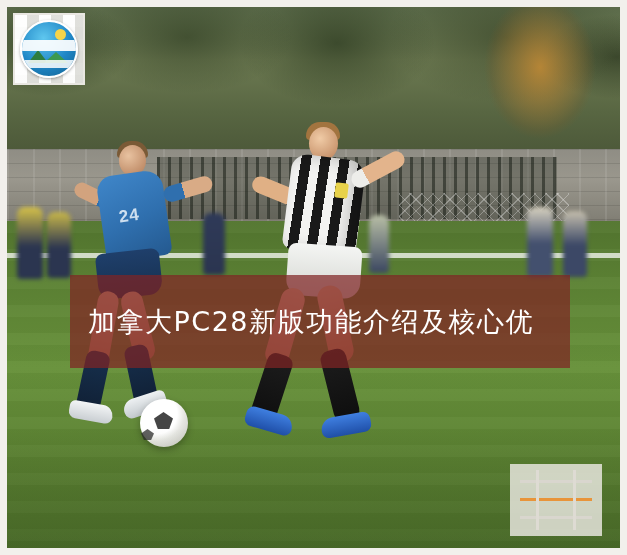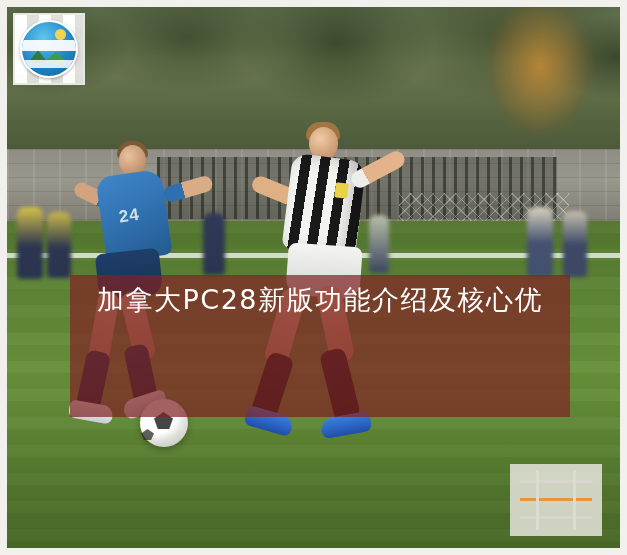--- a/index.html
+++ b/index.html
@@ -227,23 +227,23 @@
     border-bottom:11px solid #3c9950;
   }
   .logo-circle .sun{
     position:absolute; left:33px; top:7px; width:11px; height:11px; border-radius:50%;
     background:#f6d44a;
   }
 
   
   .title-band{
     position:absolute;
-    left: 63px; top: 268px; width: 500px; height: 142px;
+    left: 63px; top: 268px; width: 500px; height: 93px;
     background: rgba(128, 36, 36, 0.72);
-    display:flex; justify-content:center;
+    display:flex; flex-direction:column; justify-content:center;
     padding: 0 18px;
     box-sizing:border-box;
   }
   .title-band .line{
     color:#ffffff;
     font-family:"DejaVu Sans", sans-serif;
     font-size: 27px;
     line-height: 50px;
     letter-spacing: 1.5px;
     white-space: nowrap;

